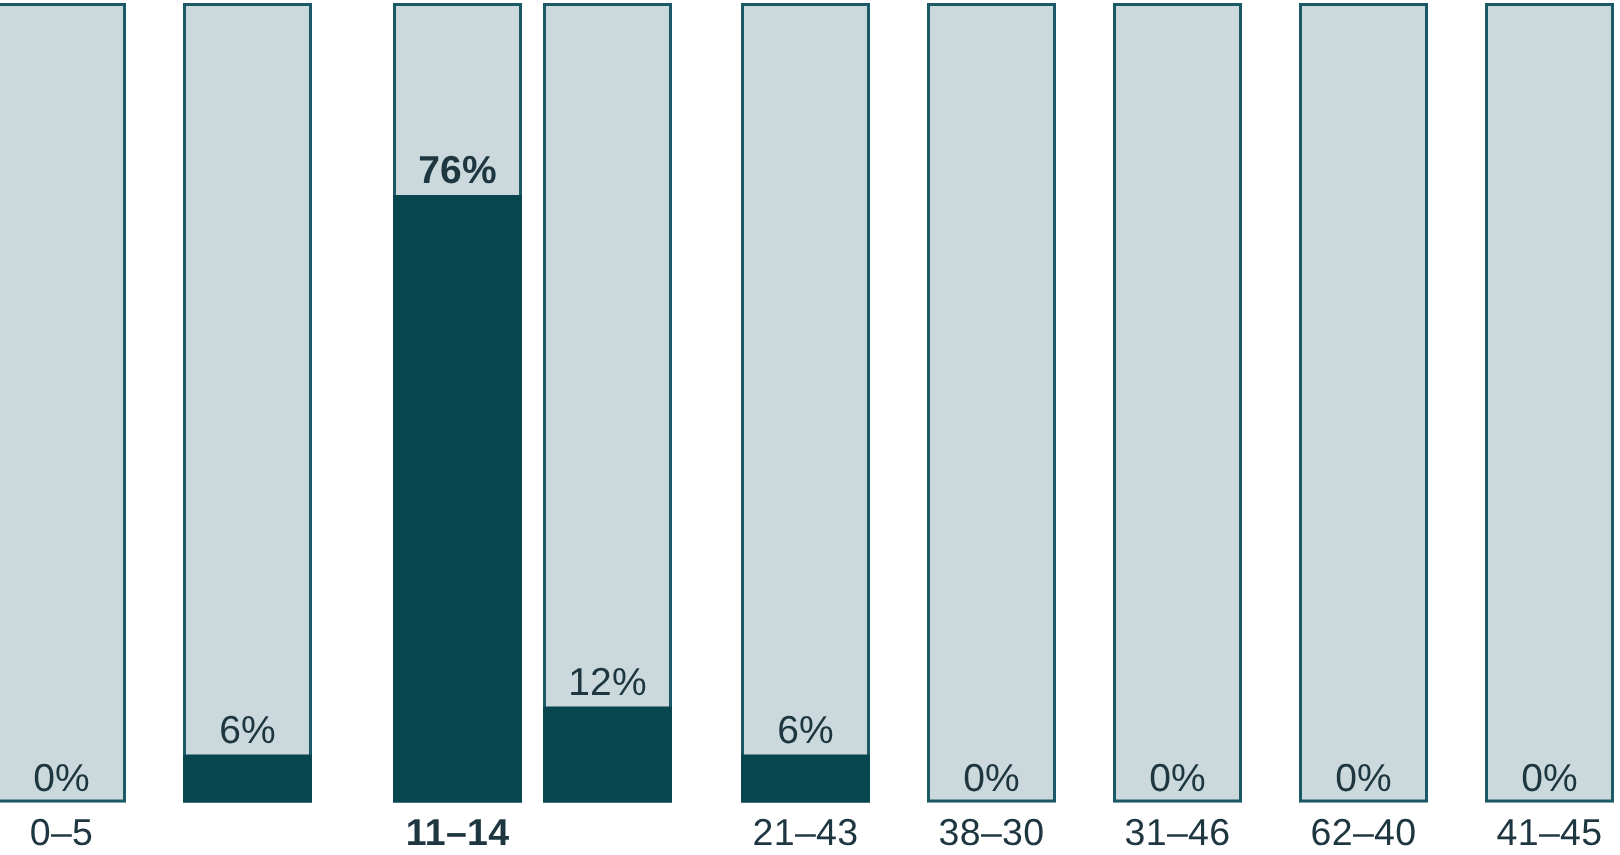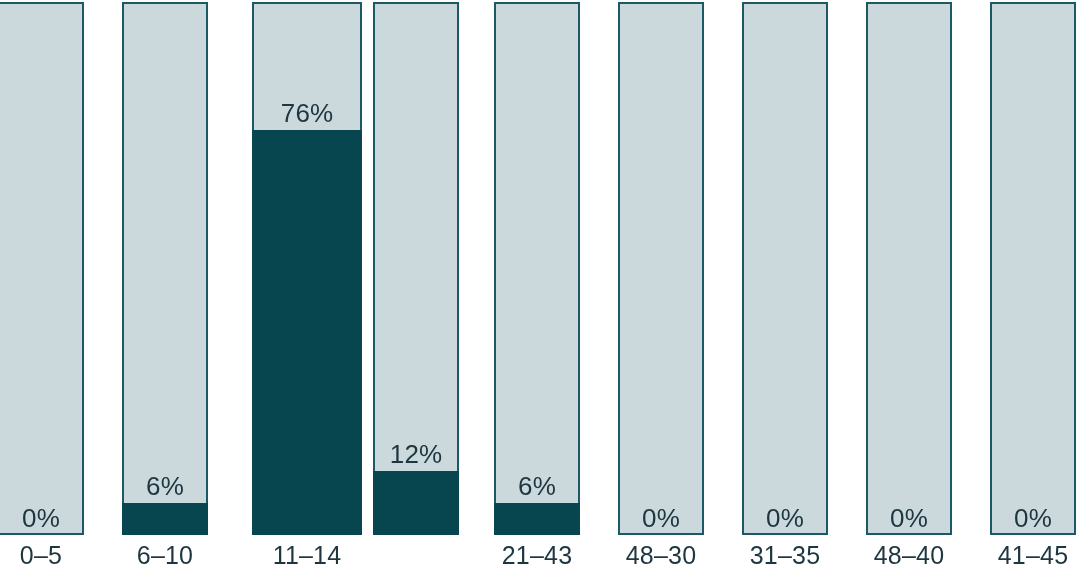--- a/index.html
+++ b/index.html
@@ -95,56 +95,55 @@
       <div class="bar-group" style="left: -2px; width: 86px;">
         <div class="bar-track"></div>
         <div class="bar-value" style="top: 505px;">0%</div>
         <div class="bar-label">0–5</div>
       </div>
       <div class="bar-group" style="left: 122px; width: 86px;">
         <div class="bar-track">
           <div class="bar-fill" style="height: 32px; background: rgb(7, 69, 79);"></div>
         </div>
         <div class="bar-value" style="top: 473px;">6%</div>
-        <div class="bar-label">6–10</div>
       </div>
-      <div class="bar-group" style="left: 252px; width: 110px;">
+      <div class="bar-group" style="left: 262px; width: 86px; font-weight: bold;">
         <div class="bar-track">
           <div class="bar-fill" style="height: 405px; background: rgb(7, 69, 79);"></div>
         </div>
         <div class="bar-value" style="top: 100px;">76%</div>
         <div class="bar-label">11–14</div>
       </div>
-      <div class="bar-group" style="left: 373px; width: 86px;">
+      <div class="bar-group" style="left: 362px; width: 86px;">
         <div class="bar-track">
           <div class="bar-fill" style="height: 64px; background: rgb(7, 69, 79);"></div>
         </div>
         <div class="bar-value" style="top: 441px;">12%</div>
       </div>
       <div class="bar-group" style="left: 494px; width: 86px;">
         <div class="bar-track">
           <div class="bar-fill" style="height: 32px; background: rgb(7, 69, 79);"></div>
         </div>
         <div class="bar-value" style="top: 473px;">6%</div>
         <div class="bar-label">21–43</div>
       </div>
       <div class="bar-group" style="left: 618px; width: 86px;">
         <div class="bar-track"></div>
         <div class="bar-value" style="top: 505px;">0%</div>
-        <div class="bar-label">48–30</div>
+        <div class="bar-label">38–30</div>
       </div>
       <div class="bar-group" style="left: 742px; width: 86px;">
         <div class="bar-track"></div>
         <div class="bar-value" style="top: 505px;">0%</div>
-        <div class="bar-label">31–35</div>
+        <div class="bar-label">31–46</div>
       </div>
       <div class="bar-group" style="left: 866px; width: 86px;">
         <div class="bar-track"></div>
         <div class="bar-value" style="top: 505px;">0%</div>
-        <div class="bar-label">48–40</div>
+        <div class="bar-label">62–40</div>
       </div>
       <div class="bar-group" style="left: 990px; width: 86px;">
         <div class="bar-track"></div>
         <div class="bar-value" style="top: 505px;">0%</div>
         <div class="bar-label">41–45</div>
       </div>
     </div>
 </div>
 
 </body></html>

